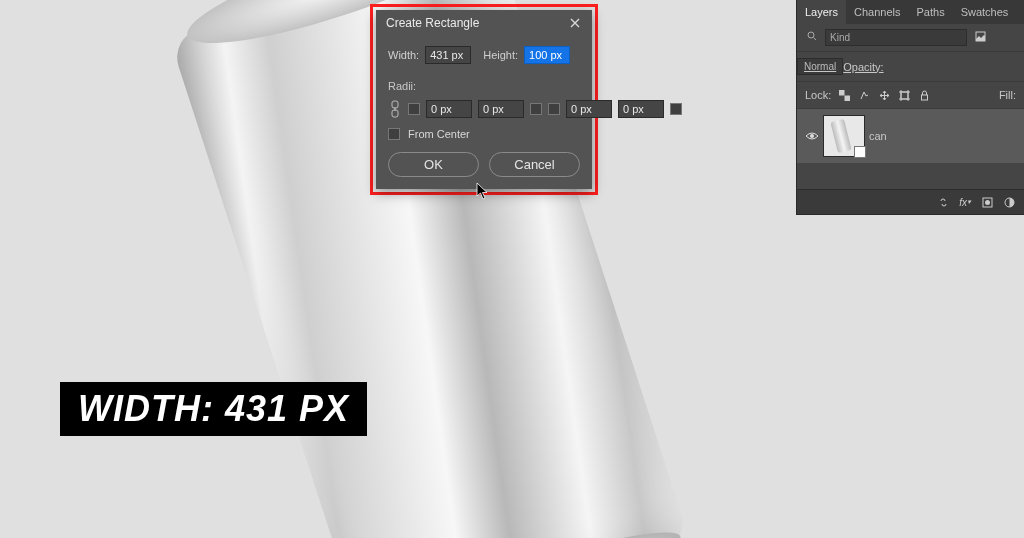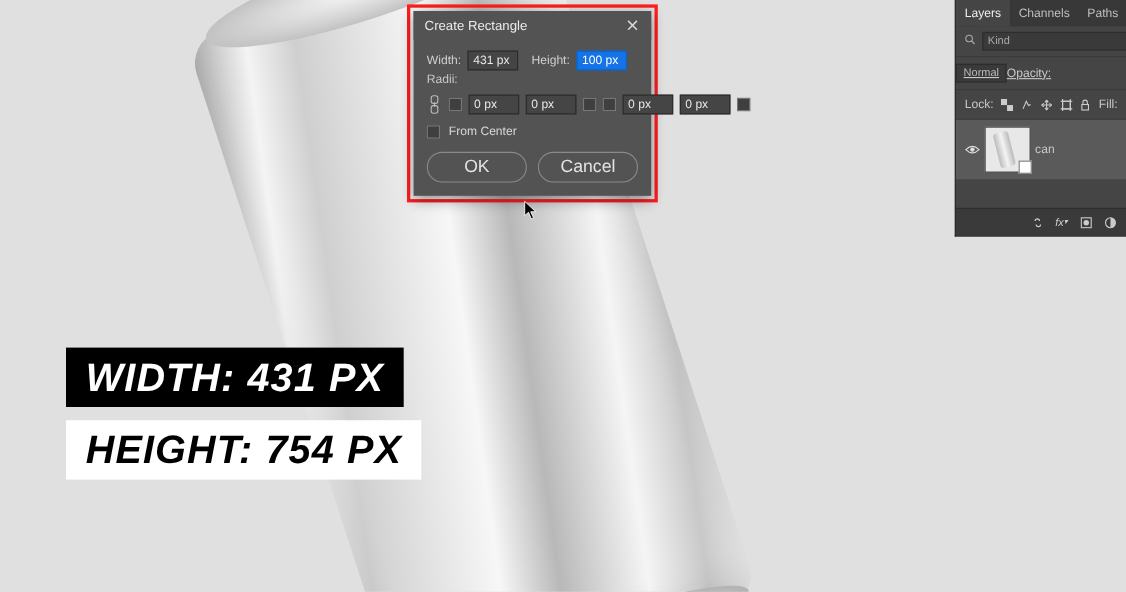--- a/index.html
+++ b/index.html
@@ -43,44 +43,44 @@
     .dialog {
       width:216px; background:#535353; color:#d8d8d8; font-size:11px;
       box-shadow:0 4px 12px rgba(0,0,0,0.4);
     }
     .dialog-title {
       display:flex; justify-content:space-between; 
       padding:6px 10px; background:#535353; font-size:12px; color:#eaeaea;
     }
     .close-x { width:14px; height:14px; display:flex; align-items:center; justify-content:center; cursor:pointer; }
     .dialog-body { padding:10px 12px 12px; }
-    .row { display:flex; align-items:center; gap:6px; margin-bottom:2px; }
+    .row { display:flex; align-items:center; gap:6px; margin-bottom:16px; }
     .row label { color:#d0d0d0; font-size:11px; }
     .input-box {
       background:#454545; border:1px solid #2a2a2a; color:#e8e8e8;
       padding:2px 4px; width:46px; font-size:11px;
     }
     .input-box.hl { background:#1473e6; color:#fff; border-color:#0d5fc0; }
     .section-label { color:#c8c8c8; margin-bottom:8px; display:block; }
     .radii-grid { display:flex; align-items:center; gap:6px; margin-bottom:10px; }
     .link-col { display:flex; align-items:center; justify-content:center; width:16px; }
     .radii-cols { display:flex; flex-direction:row; gap:6px; }
     .radii-row { display:flex; align-items:center; gap:6px; }
     .chk { width:12px; height:12px; border:1px solid #777; background:#3f3f3f; display:inline-block; }
     .from-center { display:flex; align-items:center; gap:8px; margin-bottom:12px; }
     .btn-row { display:flex; gap:10px; }
     .btn {
       flex:1; text-align:center; padding:4px 0; border:1px solid #8a8a8a;
-      border-radius:14px; background:transparent; color:#e4e4e4; font-size:16px; cursor:pointer;
+      border-radius:14px; background:transparent; color:#e4e4e4; font-size:13px; cursor:pointer;
     }
     .cursor { position:absolute; left:476px; top:182px; pointer-events:none; }
 
     
     .layers-panel {
-      position:absolute; right:0; top:0; width:156px; height:215px;
+      position:absolute; right:0; top:0; width:228px; height:215px;
       background:#454545; color:#c8c8c8; font-size:11px;
       border-left:1px solid #2a2a2a; border-bottom:1px solid #2a2a2a;
     }
     .panel-tabs { display:flex; background:#383838; }
     .panel-tab { padding:6px 8px; color:#bfbfbf; font-size:11px; cursor:pointer; }
     .panel-tab.active { color:#eee; background:#454545; }
     .filter-row { display:flex; align-items:flex-start; gap:6px; padding:5px 8px; border-bottom:1px solid #3a3a3a; }
     .filter-input { flex:0 0 58px; background:#3a3a3a; border:1px solid #2d2d2d; color:#aaa; padding:2px 4px; font-size:10px; }
     .mini-icon { width:14px; height:14px; display:flex; align-items:center; justify-content:center; color:#ccc; }
     .blend-row { display:flex; align-items:center; justify-content:flex-start; padding:6px 0; border-bottom:1px solid #3a3a3a;text-decoration:underline; }
@@ -94,21 +94,20 @@
     .panel-footer { position:absolute; bottom:0; left:0; right:0; display:flex; justify-content:flex-end; gap:8px; padding:5px 8px; background:#3a3a3a; border-top:1px solid #2d2d2d; }
     svg { display:block; }
   </style>
 </head>
 <body>
 
 <div class="can"></div>
 
 <div class="banner-group">
   <div class="banner black">WIDTH: 431 PX</div><br>
-  <div class="banner white">HEIGHT: 754 PX</div>
 </div>
 
 <div class="dialog-outline">
   <div class="dialog">
     <div class="dialog-title">
       <span>Create Rectangle</span>
       <span class="close-x">
         <svg width="10" height="10" viewBox="0 0 10 10">
             <path d="M1 1 L9 9 M9 1 L1 9" stroke="#d8d8d8" stroke-width="1.4"></path>
           </svg>

